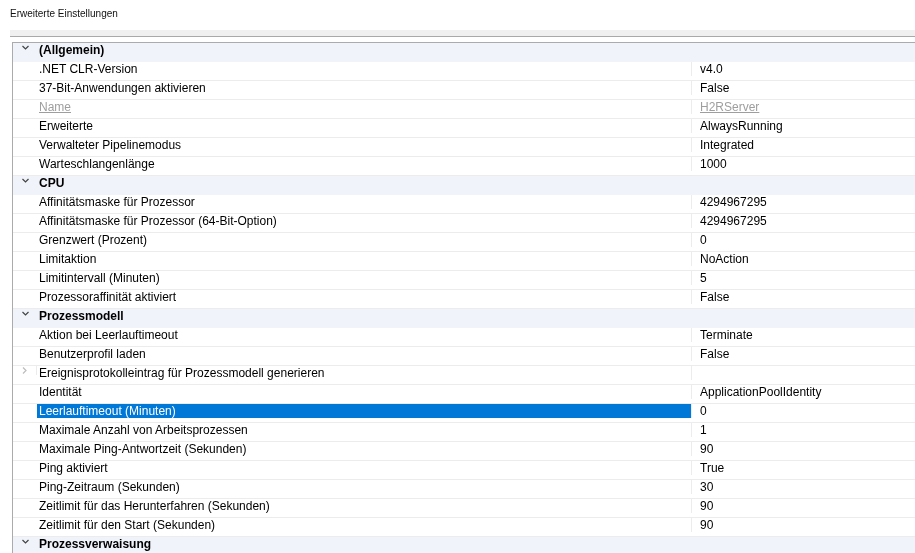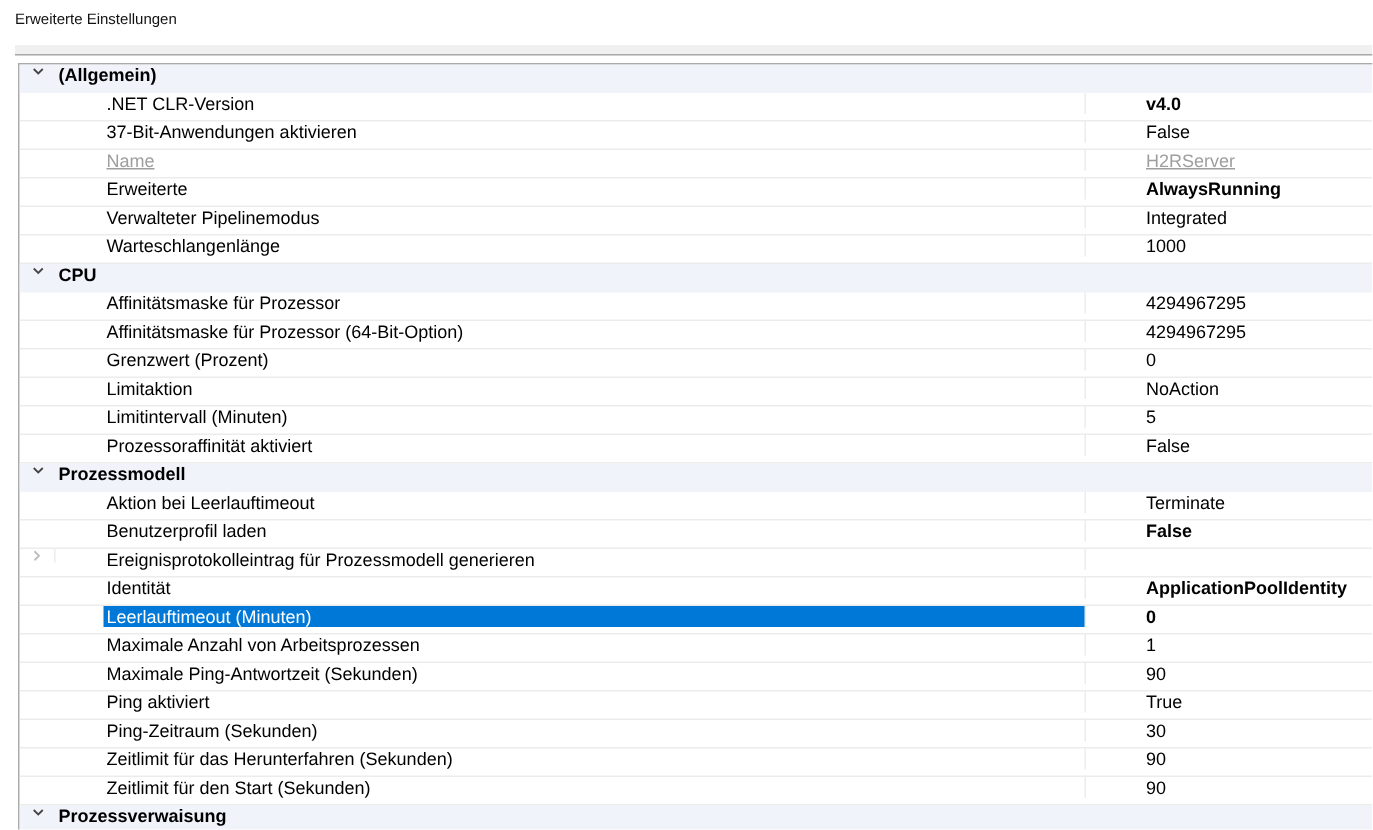--- a/index.html
+++ b/index.html
@@ -31,21 +31,21 @@
   .grid{
     position:absolute;left:12px;top:42px;right:0;height:511px;
     border-left:1px solid var(--grid-border);
     border-top:1px solid var(--grid-border);
     overflow:hidden;background:#fff;
   }
   .row{
     display:flex;align-items:flex-start;height:19px;box-sizing:border-box;
     white-space:nowrap;
   }
-  .row.prop{border-bottom:1px solid var(--row-separator);gap:32px;}
+  .row.prop{border-bottom:1px solid var(--row-separator);}
   .row.header{
     background:var(--section-header-bg);
     font-weight:bold;
   }
   .gutter{
     flex:0 0 24px;box-sizing:border-box;
     display:flex;align-items:center;justify-content:center;
   }
   .row.prop .gutter{border-right:1px solid var(--row-separator);}
   .name-cell{
@@ -56,21 +56,21 @@
   .row.prop .name-cell{border-right:1px solid var(--row-separator);}
   .value-cell{
     flex:1 1 auto;display:flex;align-items:center;
     padding-left:8px;overflow:hidden;
   }
   .row.selected .name-cell{
     background:var(--selection);color:var(--selection-text);
   }
   .row.disabled .name-cell,
   .row.disabled .value-cell{color:var(--disabled-text);text-decoration:underline;}
-  .value-cell.bold{font-weight:bold;}
+  .value-cell.bold{font-weight:normal;}
   .icon{display:inline-flex;align-items:center;justify-content:center;}
 </style>
 </head>
 <body>
 
 <div class="dialog-title">Erweiterte Einstellungen</div>
 
 <div class="top-strip"></div>
 
 <div class="grid">

